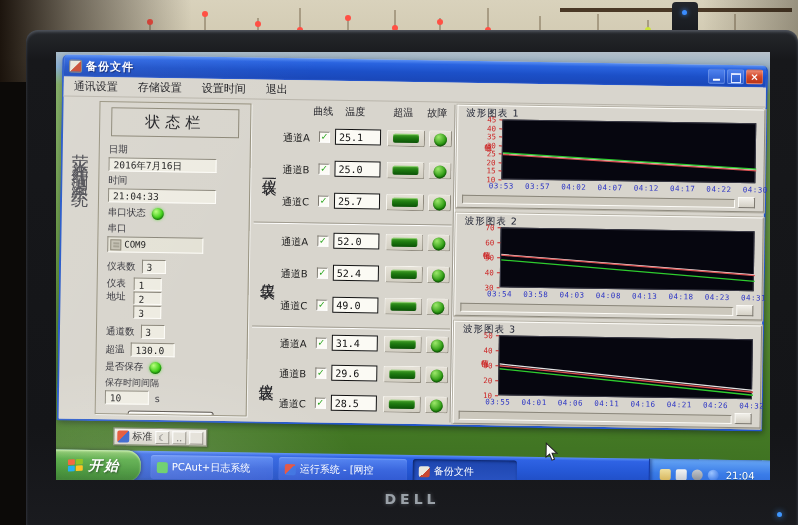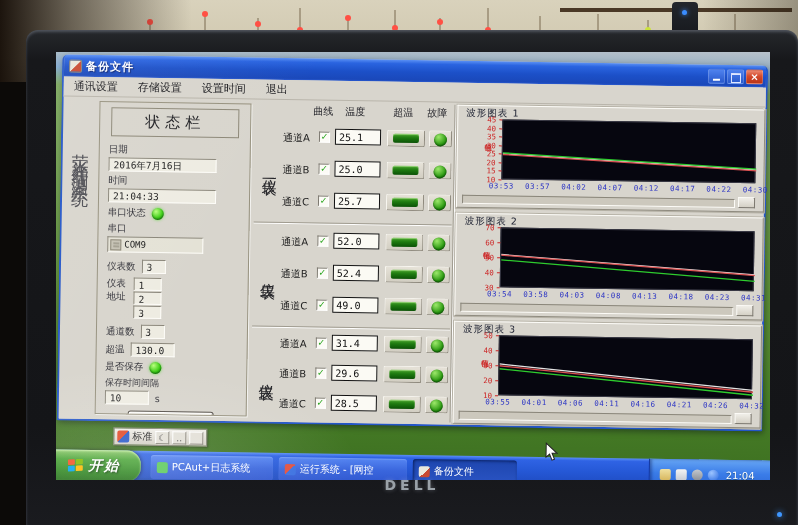--- a/index.html
+++ b/index.html
@@ -16,21 +16,21 @@
   .mimic svg { position:absolute; inset:0; }
   .panel-device { position:absolute; right:100px; top:2px; width:26px; height:52px;
     background:linear-gradient(180deg,#23262c,#101216); border-radius:4px; }
   .panel-device::after { content:""; position:absolute; left:10px; top:8px; width:5px; height:5px;
     border-radius:50%; background:#3a8cff; box-shadow:0 0 5px #3a8cff; }
 
   
   .monitor { position:absolute; left:26px; top:30px; width:772px; height:495px;
     background:linear-gradient(180deg,#26282c 0%,#17181b 6%,#141518 80%,#1a1b1f 100%);
     border-radius:12px 12px 0 0; box-shadow:inset 0 2px 3px rgba(160,170,185,.35); }
-  .dell-logo { position:absolute; left:50%; bottom:32px; transform:translateX(-50%);
+  .dell-logo { position:absolute; left:50%; bottom:18px; transform:translateX(-50%);
     color:#9aa1a8; font-size:14px; font-weight:bold; letter-spacing:4px;
     text-shadow:0 0 4px rgba(200,210,220,.35); }
   .power-led { position:absolute; right:16px; bottom:8px; width:5px; height:5px; border-radius:50%;
     background:#3f97ff; box-shadow:0 0 6px #3f97ff; }
 
   .screen { position:absolute; left:30px; top:22px; width:714px; height:428px;
     background:#aab2bd; overflow:hidden; }
   .screen-inner { position:absolute; left:-6px; top:-6px; width:726px; height:440px;
     transform:rotate(0.9deg); }
   .glare { position:absolute; inset:0; pointer-events:none; z-index:60;

